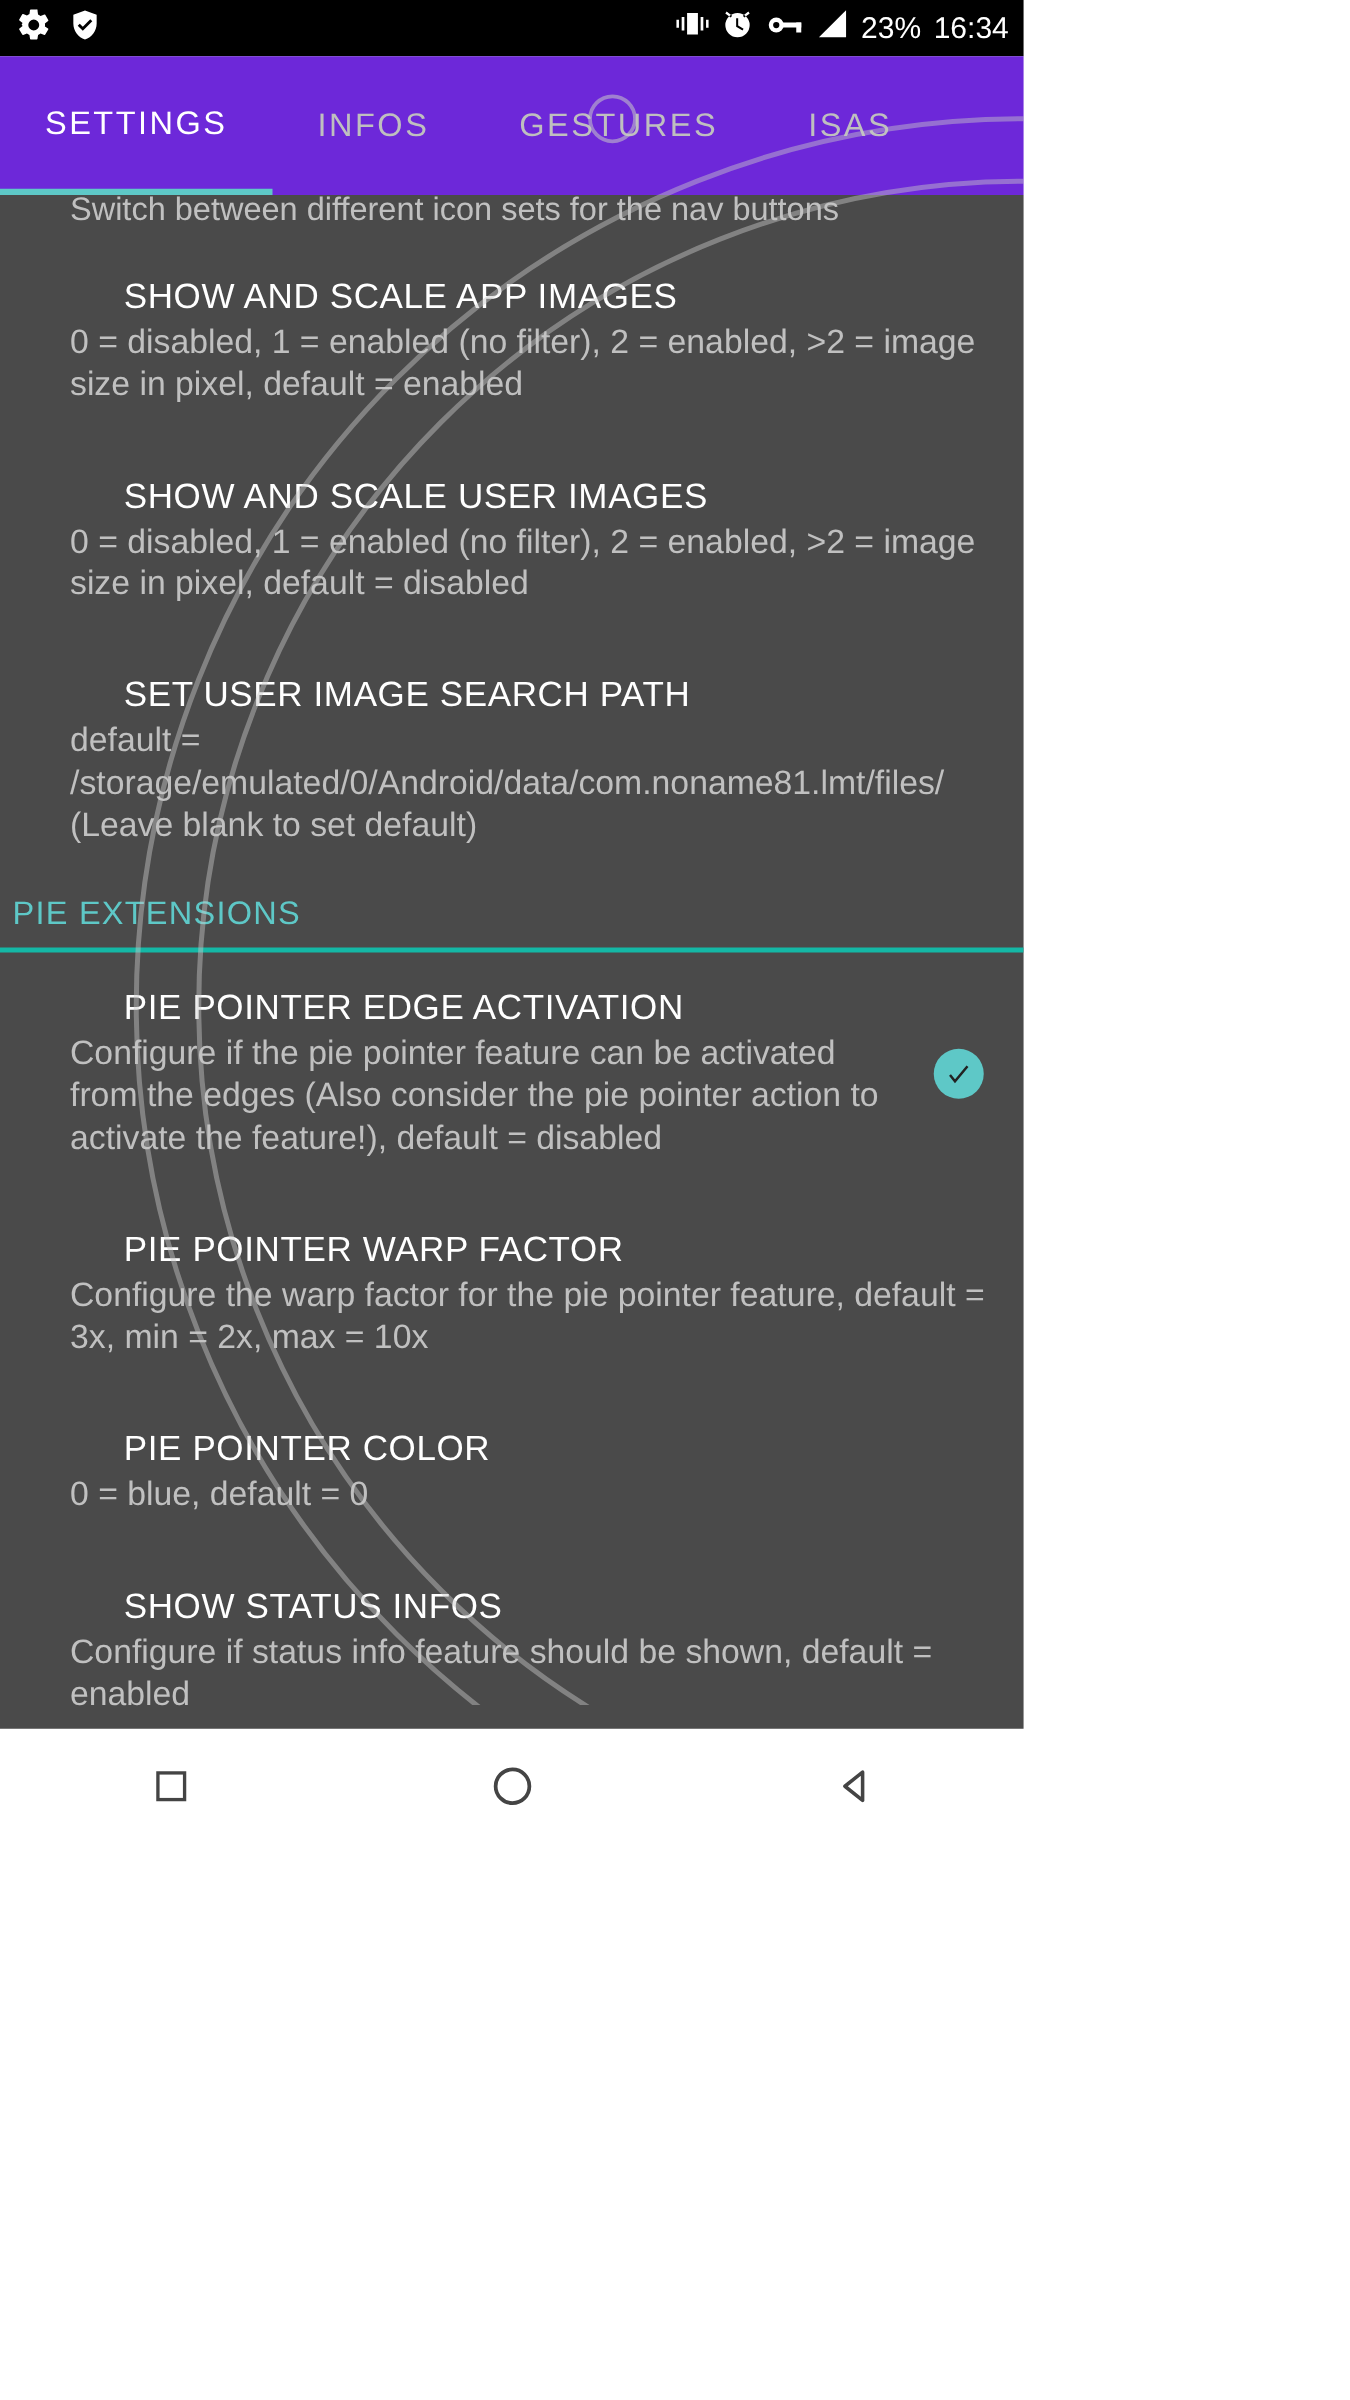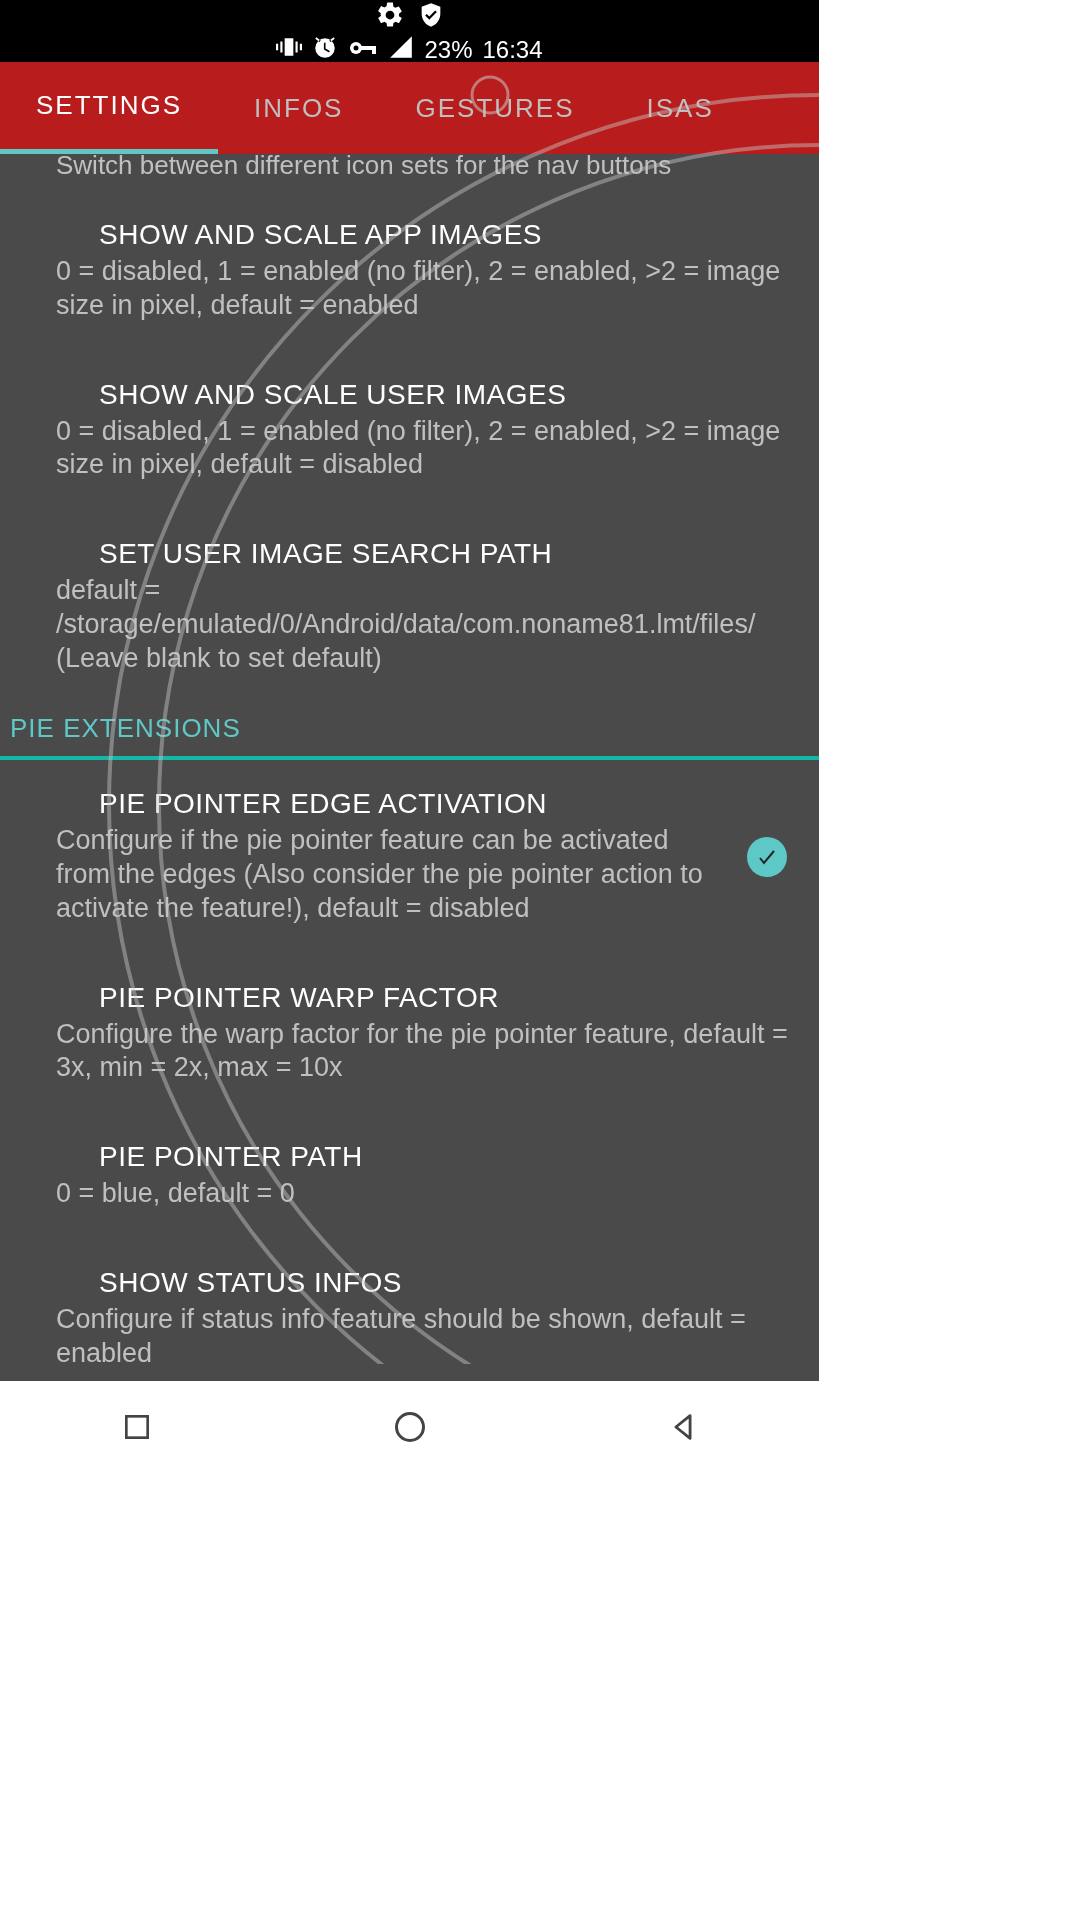--- a/index.html
+++ b/index.html
@@ -1,34 +1,33 @@
 <!DOCTYPE html>
 <html><head>
 <meta charset="utf-8">
 <style>
   * { margin: 0; padding: 0; box-sizing: border-box; }
   html, body { width: 819px; height: 1456px; font-family: sans-serif; background: #fff; }
   body { overflow: hidden; position: relative; }
 
   .status-bar {
-    height: 62px;
+    height: 45px;
     background: #000;
     display: flex;
     align-items: center;
     justify-content: space-between;
     padding: 0 12px;
     color: #fff;
-    flex-direction: column;
   }
   .status-left { display: flex; align-items: center; gap: 12px; }
   .status-right { display: flex; align-items: center; gap: 10px; font-size: 24px; font-weight: 400; }
 
   .tabs {
-    height: 92px;
-    background: #b91c1c;
+    height: 111px;
+    background: #6d28d9;
     display: flex;
     align-items: center;
     color: #bfbfbf;
     font-size: 26px;
     letter-spacing: 2px;
     font-weight: 400;
   }
   .tab { flex: 0 0 auto; padding: 0 36px; height: 100%; display: flex; align-items: center; }
   .tab.active { color: #fff; border-bottom: 5px solid #5ec8c7; }
 
@@ -198,21 +197,21 @@
 
   <div class="list-item">
     <div class="list-text">
       <div class="list-title">PIE POINTER WARP FACTOR</div>
       <div class="list-sub">Configure the warp factor for the pie pointer feature, default = 3x, min = 2x, max = 10x</div>
     </div>
   </div>
 
   <div class="list-item">
     <div class="list-text">
-      <div class="list-title">PIE POINTER PATH</div>
+      <div class="list-title">PIE POINTER COLOR</div>
       <div class="list-sub">0 = blue, default = 0</div>
     </div>
   </div>
 
   <div class="list-item">
     <div class="list-text">
       <div class="list-title">SHOW STATUS INFOS</div>
       <div class="list-sub">Configure if status info feature should be shown, default = enabled</div>
     </div>
   </div>

